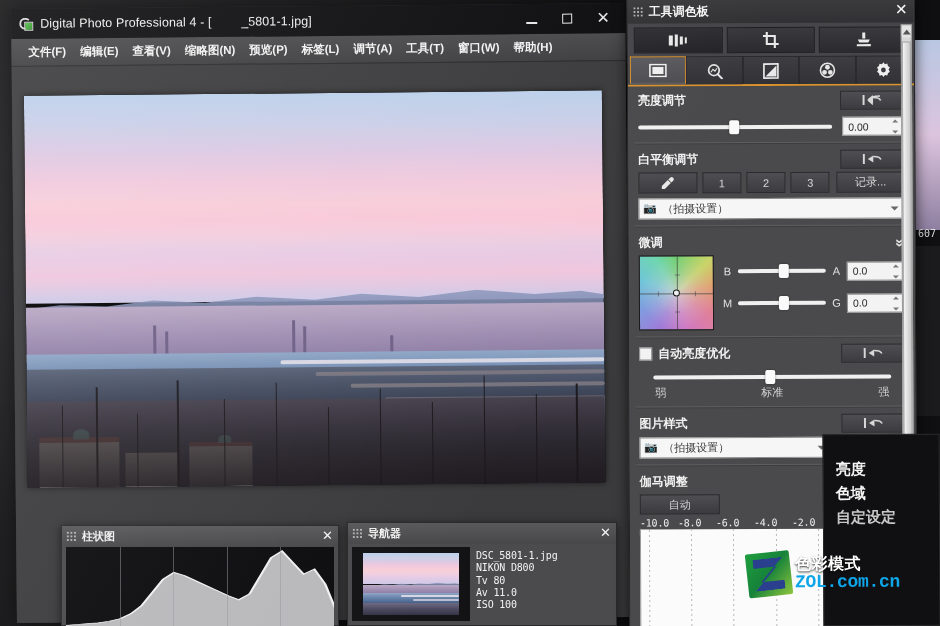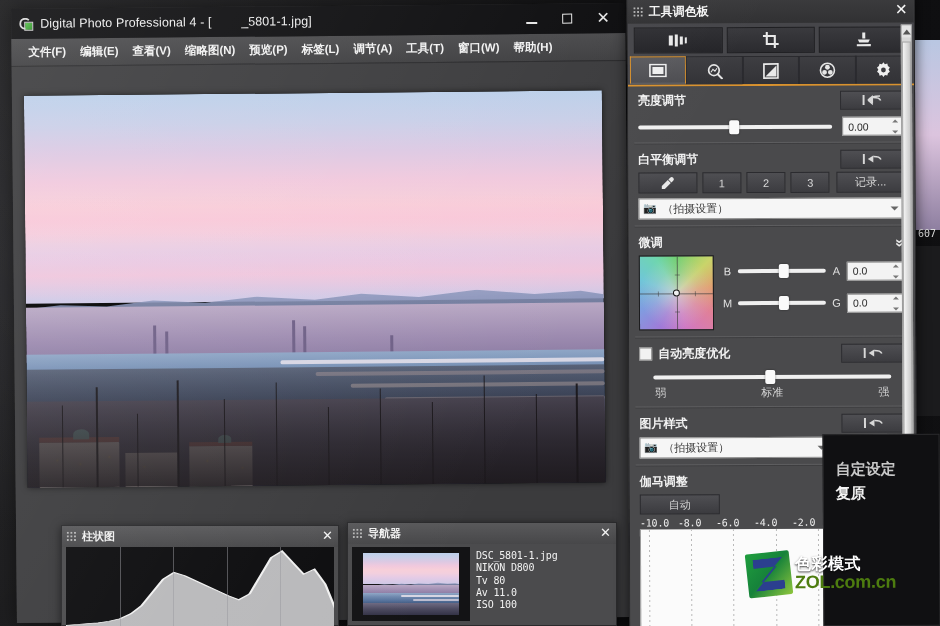--- a/index.html
+++ b/index.html
@@ -517,22 +517,23 @@
     clip-path: polygon(0 0, 100% 0, 22% 72%, 100% 72%, 100% 100%, 0 100%, 78% 28%, 0 28%);
     background: #2b3f8f;
   }
   #wm-text { line-height: 1.05; }
   #wm-cn {
     color: #fff; font-size: 16px; font-weight: bold;
     text-shadow: 0 1px 2px rgba(0,0,0,.8);
     letter-spacing: .5px;
   }
   #wm-url {
-    color: #4d7c0f; font-size: 18px; font-weight: bold;
+    color: #0ea5e9; font-size: 18px; font-weight: bold;
     letter-spacing: -.3px;
+    font-family: Liberation Mono, monospace;
   }
 
   
   .bg-frag {
     position:absolute;
     color:#dcdcdc;
     font-family:"DejaVu Sans Mono","Liberation Mono",monospace;
     font-size: 10px;
   }
   .bg-photo {
@@ -936,22 +937,23 @@
           <i></i>
         </span>
       <span class="thumb"></span>
       <span class="ar dn">
           <i></i>
         </span>
     </div>
   </div>
 
   <div id="ctx-menu">
+    <div class="ctx-item">亮度</div>
+    <div class="ctx-item">色域</div>
     <div class="ctx-item dim">自定设定</div>
-    <div class="ctx-item">复原</div>
   </div>
 
   <div id="watermark">
     <div id="wm-logo"></div>
     <div id="wm-text">
       <div id="wm-cn">色彩模式</div>
       <div id="wm-url">ZOL.com.cn</div>
     </div>
   </div>
 

